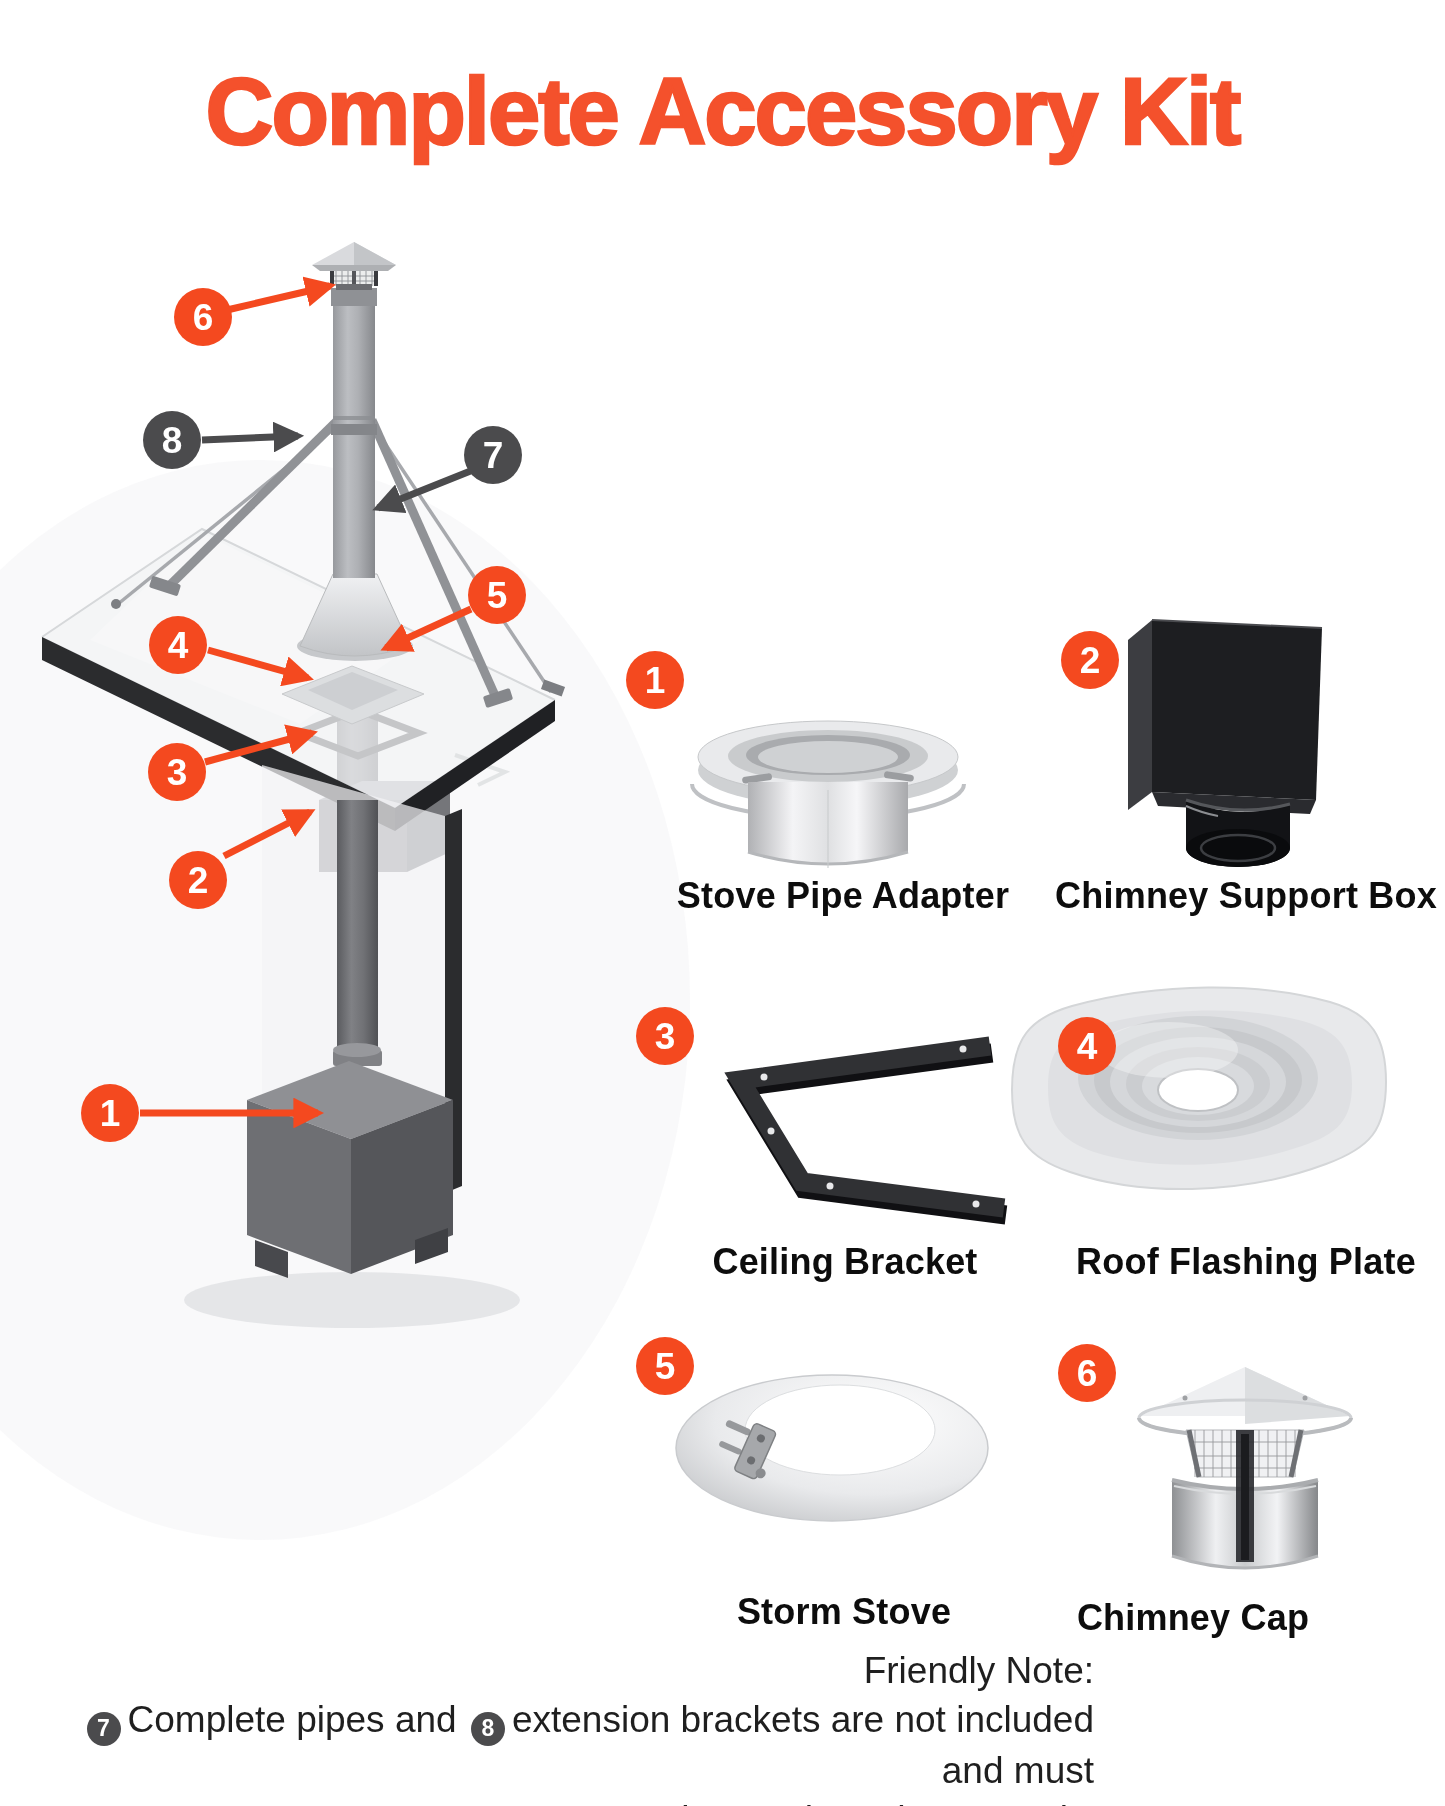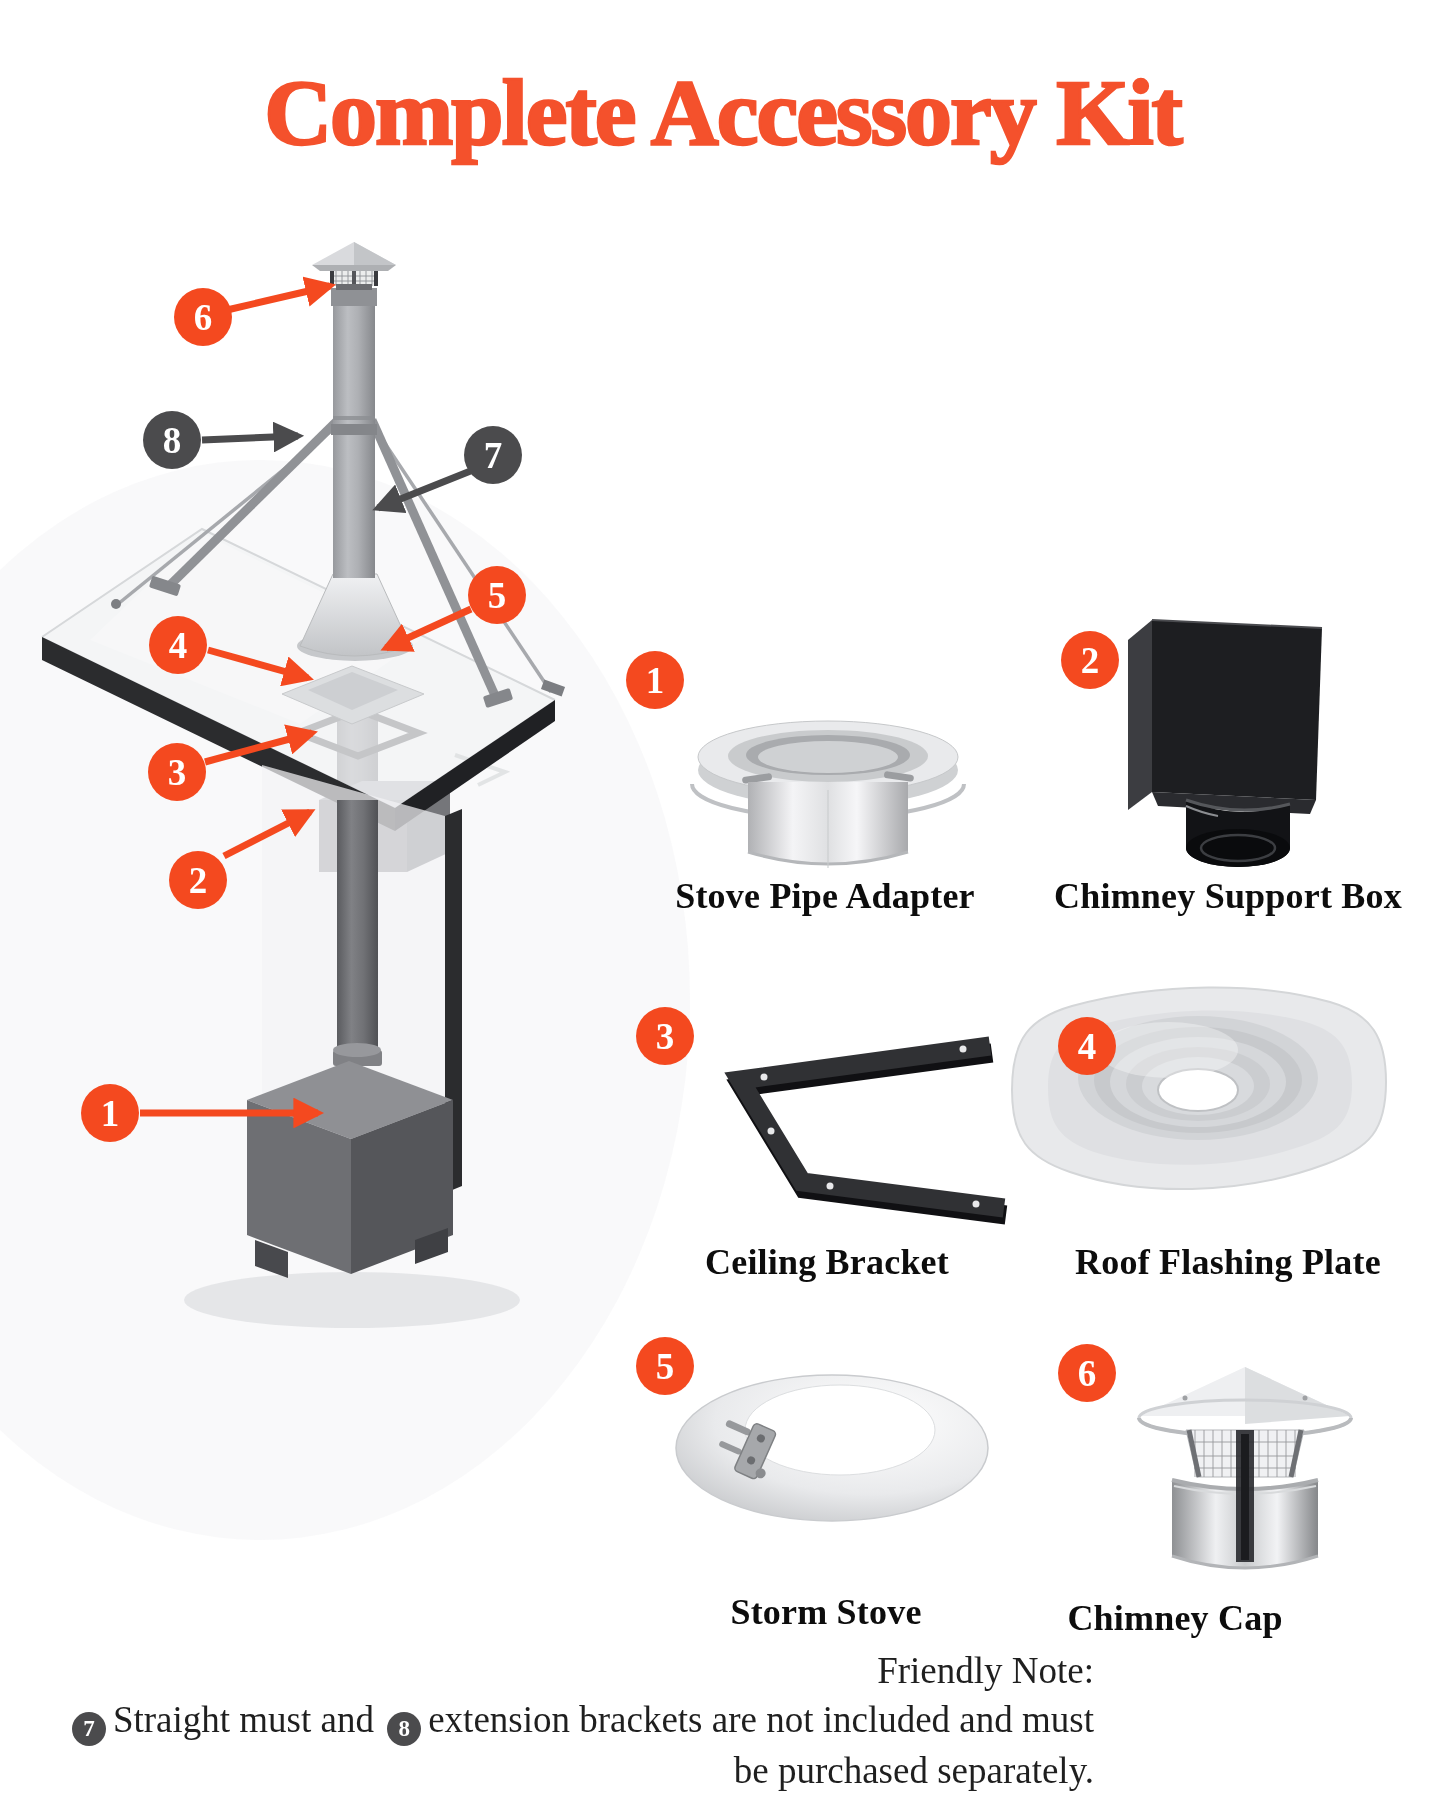--- a/index.html
+++ b/index.html
@@ -1,27 +1,27 @@
 <!DOCTYPE html>
 <html><head>
 <meta charset="utf-8">
 <style>
   html,body{margin:0;padding:0;background:#ffffff;}
   .page{position:relative;width:1445px;height:1806px;background:#ffffff;overflow:hidden;
-        font-family:Liberation Serif, serif;}
+        font-family:Liberation Sans, sans-serif;}
   .page-title{position:absolute;left:0;top:58px;width:100%;text-align:center;
         font-size:94px;font-weight:bold;letter-spacing:-2px;color:#F4512C;
         -webkit-text-stroke:2.5px #F4512C;white-space:nowrap;}
   svg.art{position:absolute;left:0;top:0;}
   .badge{position:absolute;width:58px;height:58px;border-radius:50%;
         background:#F4491F;color:#ffffff;display:flex;align-items:center;justify-content:center;
         font-size:37px;font-weight:bold;transform:translate(-50%,-50%);line-height:1;}
   .badge[data-variant="dark"]{background:#4B4B4D;}
   .plabel{position:absolute;transform:translate(-50%,-50%);font-size:36px;font-weight:bold;
-        color:#0d0d0d;white-space:nowrap;letter-spacing:0.2px;}
+        color:#0d0d0d;white-space:nowrap;letter-spacing:0.2px;margin-left:18px;}
   .note{position:absolute;left:64px;top:1646px;width:1030px;font-size:37px;line-height:49px;color:#1f1f1f;}
   .note .nline{display:block;text-align:right;}
   .nbadge{display:inline-flex;width:34px;height:34px;border-radius:50%;background:#4B4B4D;color:#fff;
         align-items:center;justify-content:center;font-size:23px;font-weight:bold;
         vertical-align:-4px;margin-right:7px;}
   .nbadge.second{margin-left:4px;}
 </style>
 </head>
 <body>
 
@@ -271,17 +271,17 @@
 
   <div class="plabel" style="left:825px;top:896px">Stove Pipe Adapter</div>
   <div class="plabel" style="left:1228px;top:896px">Chimney Support Box</div>
   <div class="plabel" style="left:1228px;top:1262px">Roof Flashing Plate</div>
   <div class="plabel" style="left:827px;top:1262px">Ceiling Bracket</div>
   <div class="plabel" style="left:826px;top:1612px">Storm Stove</div>
   <div class="plabel" style="left:1175px;top:1618px">Chimney Cap</div>
 
   <div class="note">
     <span class="nline">Friendly Note:</span>
-    <span class="nline"><span class="nbadge">7</span><span>Straight must and </span><span class="nbadge second">8</span><span>extension brackets are not included and must</span></span>
+    <span class="nline"><span class="nbadge">7</span><span>Complete pipes and </span><span class="nbadge second">8</span><span>extension brackets are not included and must</span></span>
     <span class="nline">be purchased separately.</span>
   </div>
 
 </div>
 
 </body></html>

